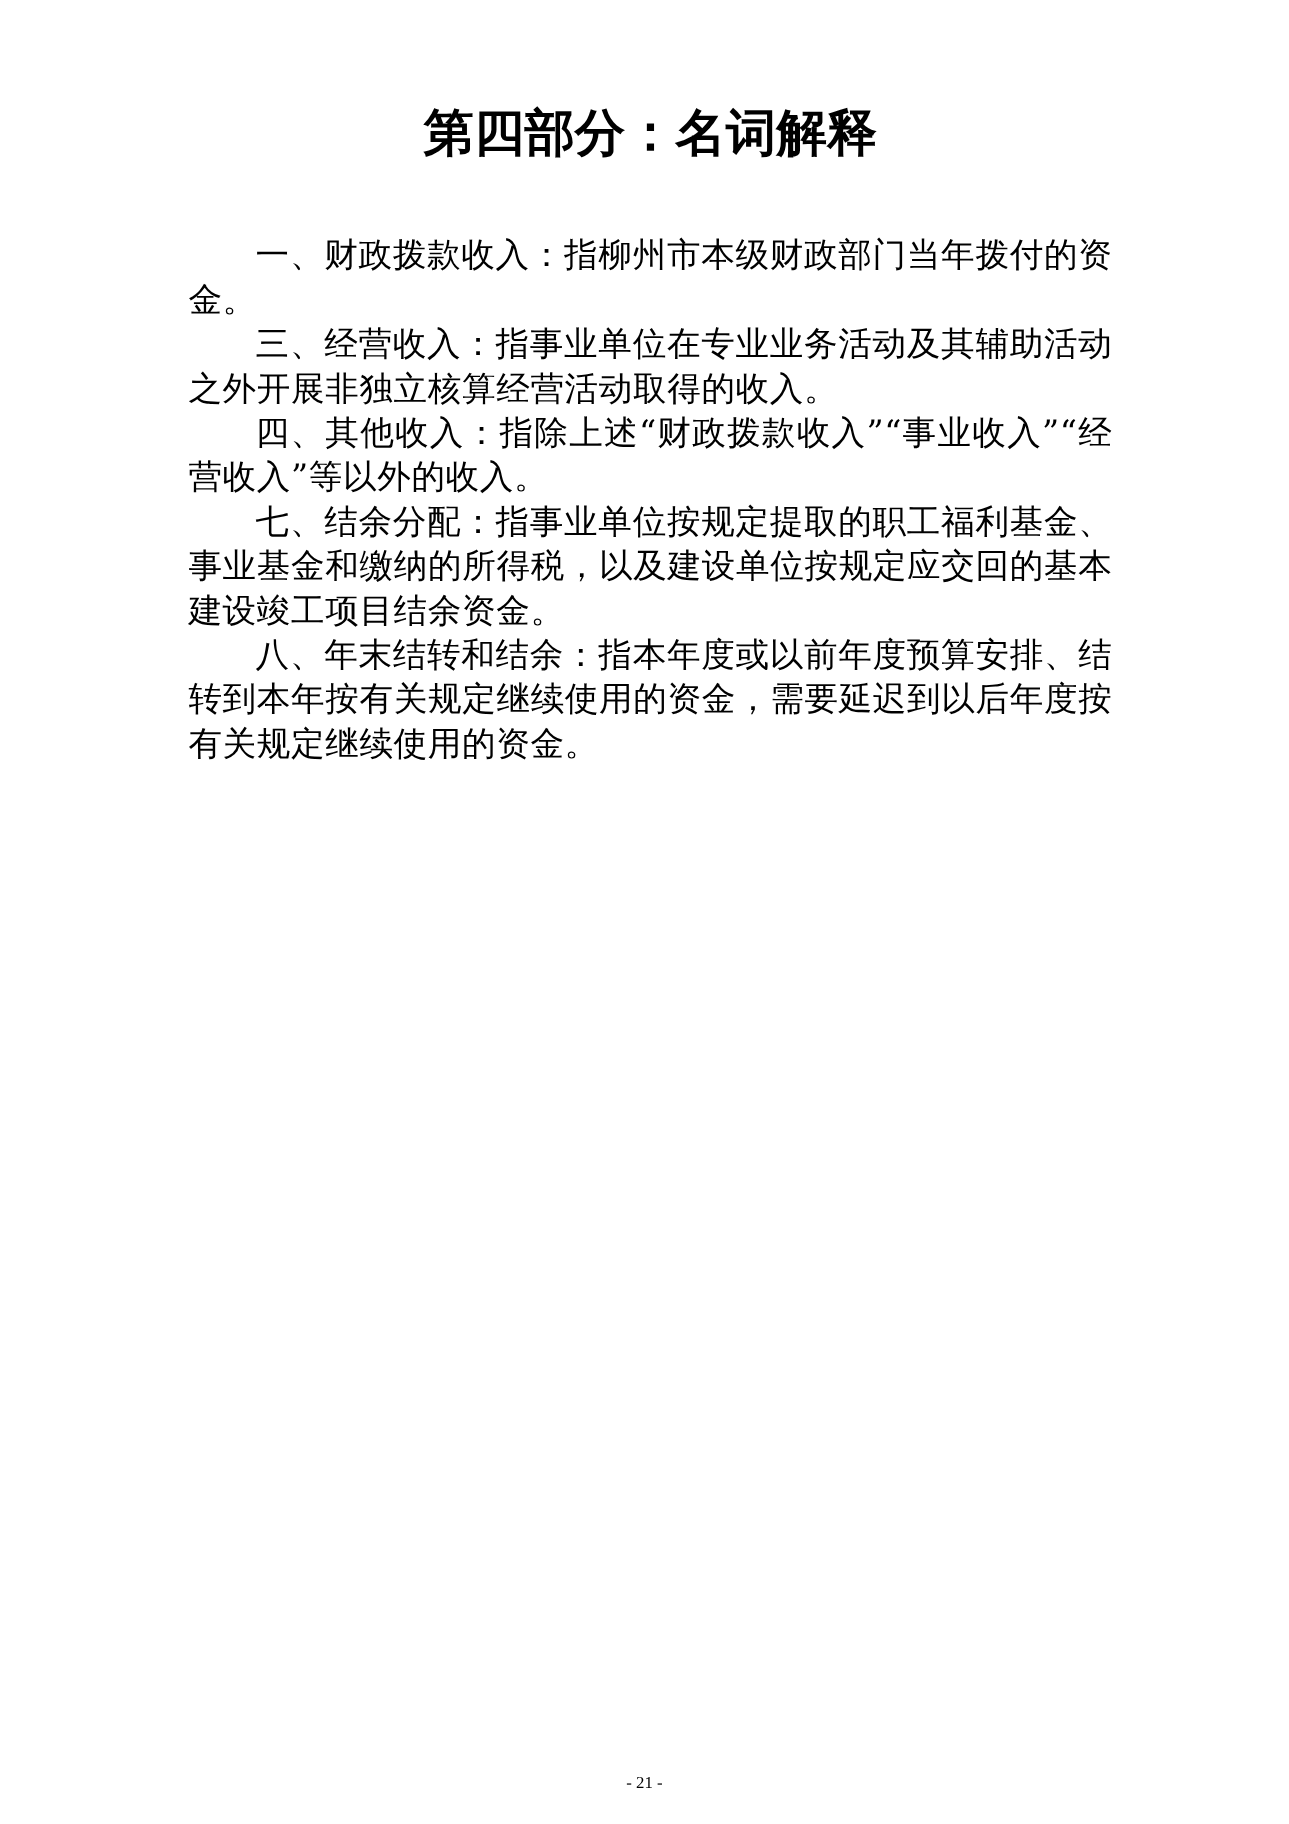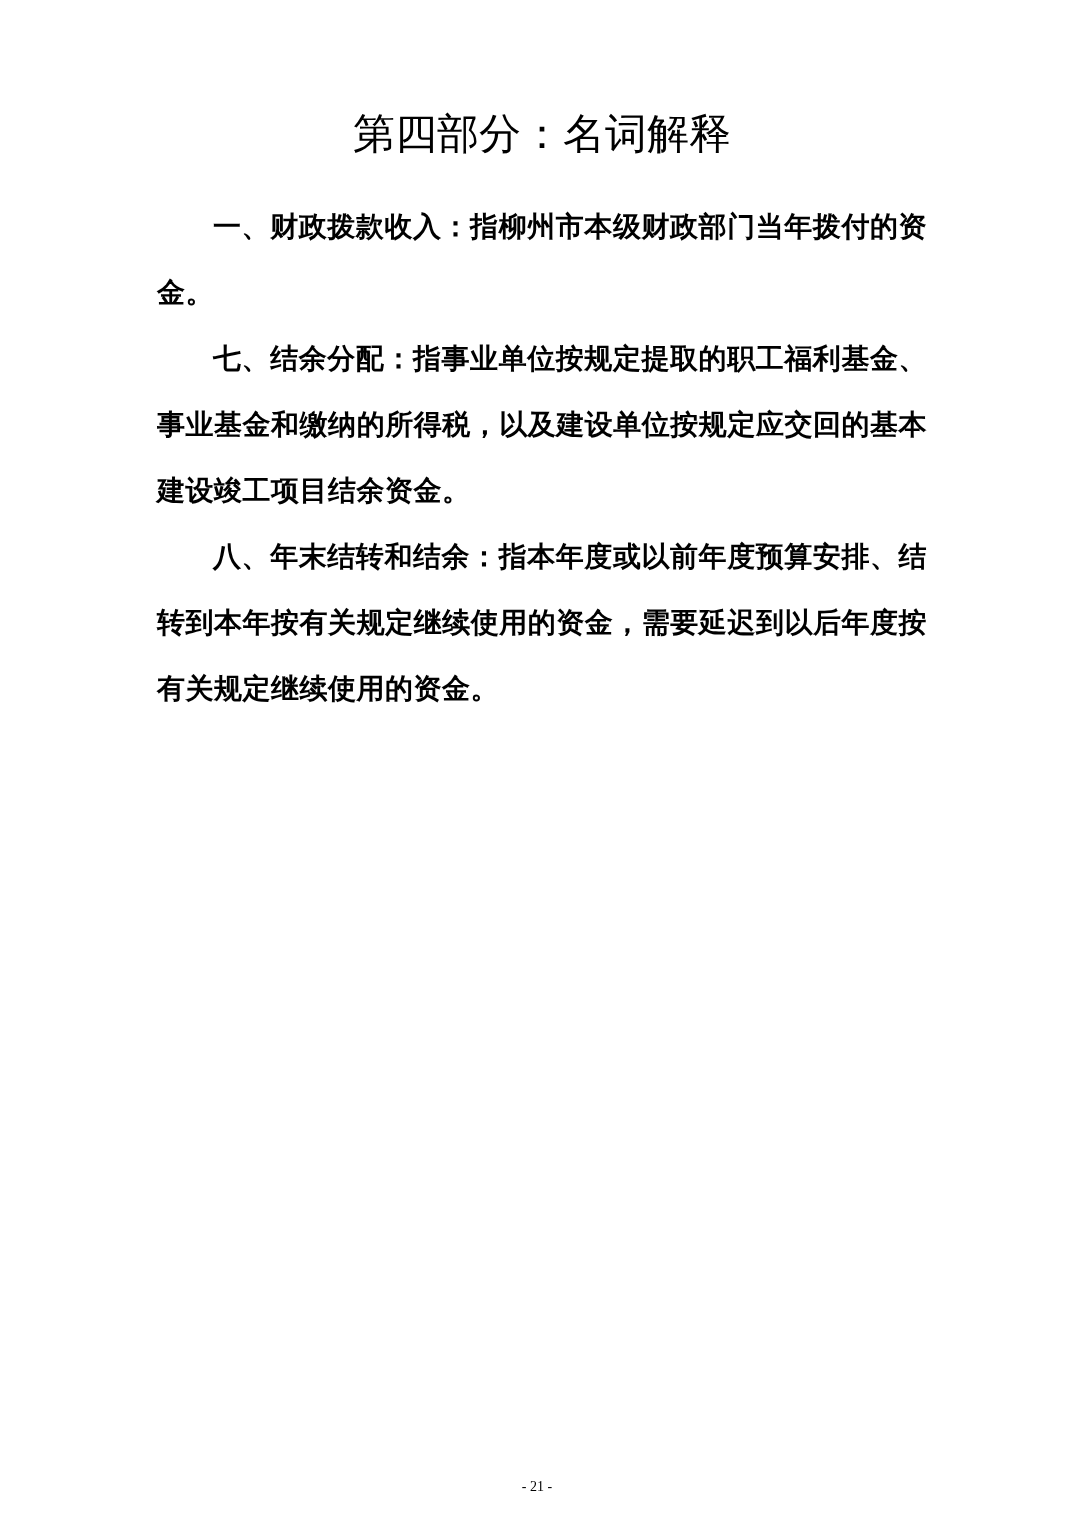--- a/index.html
+++ b/index.html
@@ -17,47 +17,47 @@
   }
   .page {
     position: absolute;
     top: 0; left: 0;
     width: 1074px;
     height: 1520px;
     background: #ffffff;
   }
   .doc-title {
     position: absolute;
-    top: 107px;
+    top: 84px;
     left: 157px;
     width: 770px;
     text-align: center;
     font-family: "DejaVu Sans", "Liberation Sans", sans-serif;
-    font-weight: normal;
+    font-weight: bold;
     font-size: 42px;
     line-height: 54px;
     letter-spacing: 0px;
     white-space: nowrap;
   }
   .content {
     position: absolute;
     top: 194px;
     left: 157px;
     width: 770px;
   }
   .para {
     margin: 0;
     padding: 0;
     font-size: 28px;
-    line-height: 66px;
+    line-height: 37px;
     text-align: justify;
     text-justify: inter-character;
     text-indent: 2em;
     letter-spacing: 0.5px;
-    font-weight: bold;
+    font-weight: normal;
   }
   .footer {
     position: absolute;
     top: 1474px;
     left: 0;
     width: 1074px;
     text-align: center;
     font-size: 14px;
     line-height: 26px;
     font-family: "Liberation Serif", "DejaVu Serif", serif;
@@ -65,19 +65,21 @@
 </style>
 </head>
 <body>
 
 <div class="page">
 
   <div class="doc-title">第四部分：名词解释</div>
 
   <div class="content">
     <p class="para">一、财政拨款收入：指柳州市本级财政部门当年拨付的资金。</p>
+    <p class="para">三、经营收入：指事业单位在专业业务活动及其辅助活动之外开展非独立核算经营活动取得的收入。</p>
+    <p class="para">四、其他收入：指除上述“财政拨款收入”“事业收入”“经营收入”等以外的收入。</p>
     <p class="para">七、结余分配：指事业单位按规定提取的职工福利基金、事业基金和缴纳的所得税，以及建设单位按规定应交回的基本建设竣工项目结余资金。</p>
     <p class="para">八、年末结转和结余：指本年度或以前年度预算安排、结转到本年按有关规定继续使用的资金，需要延迟到以后年度按有关规定继续使用的资金。</p>
   </div>
 
   <div class="footer">- 21 -</div>
 
 </div>
 
 </body></html>

